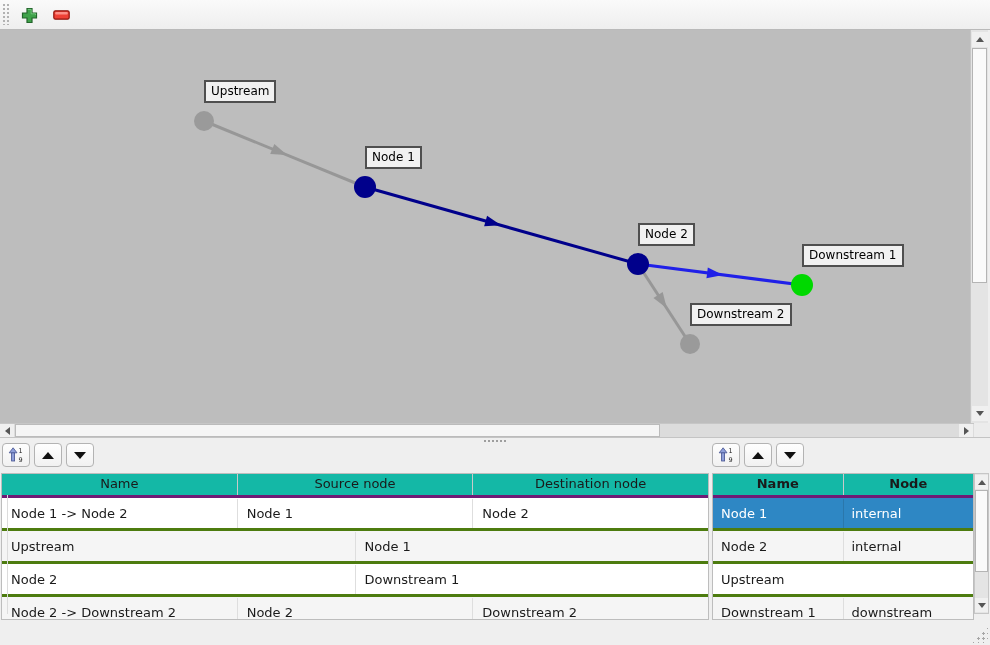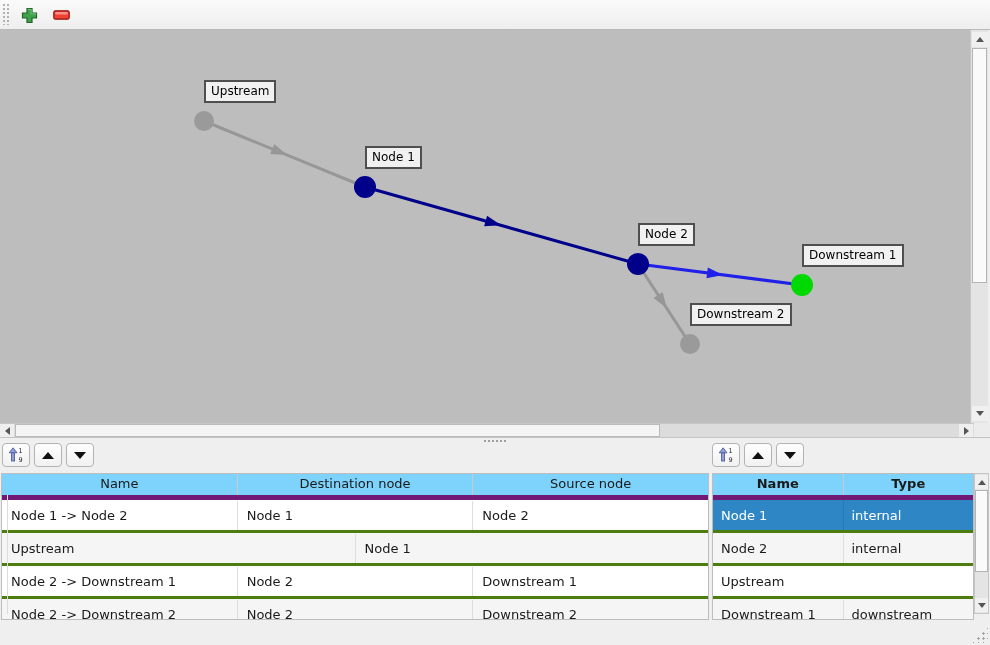--- a/index.html
+++ b/index.html
@@ -82,21 +82,21 @@
   #sort-right{left:712px;} #up-right{left:744px;} #down-right{left:776px;}
   .tri-up-big{width:0;height:0;border-left:6px solid transparent;border-right:6px solid transparent;border-bottom:7px solid #111;}
   .tri-down-big{width:0;height:0;border-left:6px solid transparent;border-right:6px solid transparent;border-top:7px solid #111;}
   
   .dtable{
     position:absolute;top:473px;background:#ffffff;
     border:1px solid #bdbdbd;box-sizing:border-box;overflow:hidden;
   }
   #connections-table{left:1px;width:708px;height:147px;}
   #nodes-table{left:712px;width:262px;height:147px;}
-  .thead{display:flex;height:21px;background:#7dd3fc;border-bottom:5px solid #701a75;}
+  .thead{display:flex;height:21px;background:#14b8a6;border-bottom:3px solid #701a75;}
   .th{flex:1 1 0;text-align:center;line-height:20px;font-size:13px;border-right:1px solid #c9c9c9;box-sizing:border-box;overflow:hidden;white-space:nowrap;}
   .th:last-child{border-right:none;}
   #nodes-table .th{font-weight:bold;}
   .trow{display:flex;height:30px;border-bottom:3px solid #4d7c0f;background:#fff;align-items:center;}
   .trow:nth-child(even){background:#f5f5f5;}
   .td{flex:1 1 0;padding-left:8px;line-height:29px;font-size:13px;border-right:1px solid #dedede;box-sizing:border-box;overflow:hidden;white-space:nowrap;}
   .td:last-child{border-right:none;}
   .trow.selected{background:var(--sel-color,#2e87c4);}
   .trow.selected .td{color:#ffffff;border-right-color:#2a77ab;}
   .gutter-line{position:absolute;left:5px;top:21px;bottom:5px;width:1px;background:#dcdcdc;z-index:2;}
@@ -219,51 +219,50 @@
 <button class="tool-btn" id="up-right">
   <div class="tri-up-big"></div>
 </button>
 <button class="tool-btn" id="down-right">
   <div class="tri-down-big"></div>
 </button>
 
 <div class="dtable" id="connections-table">
   <div class="thead">
     <div class="th">Name</div>
+    <div class="th">Source node</div>
     <div class="th">Destination node</div>
-    <div class="th">Source node</div>
   </div>
   <div class="gutter-line"></div>
   <div id="connections-tbody">
     <div class="trow">
       <div class="td">Node 1 -&gt; Node 2</div>
       <div class="td">Node 1</div>
       <div class="td">Node 2</div>
     </div>
     <div class="trow">
       <div class="td">Upstream</div>
       <div class="td">Node 1</div>
     </div>
     <div class="trow">
-      <div class="td">Node 2 -&gt; Downstream 1</div>
       <div class="td">Node 2</div>
       <div class="td">Downstream 1</div>
     </div>
     <div class="trow">
       <div class="td">Node 2 -&gt; Downstream 2</div>
       <div class="td">Node 2</div>
       <div class="td">Downstream 2</div>
     </div>
   </div>
 </div>
 
 <div class="dtable" id="nodes-table">
   <div class="thead">
     <div class="th">Name</div>
-    <div class="th">Type</div>
+    <div class="th">Node</div>
   </div>
   <div id="nodes-tbody">
     <div class="trow selected">
       <div class="td">Node 1</div>
       <div class="td">internal</div>
     </div>
     <div class="trow">
       <div class="td">Node 2</div>
       <div class="td">internal</div>
     </div>

